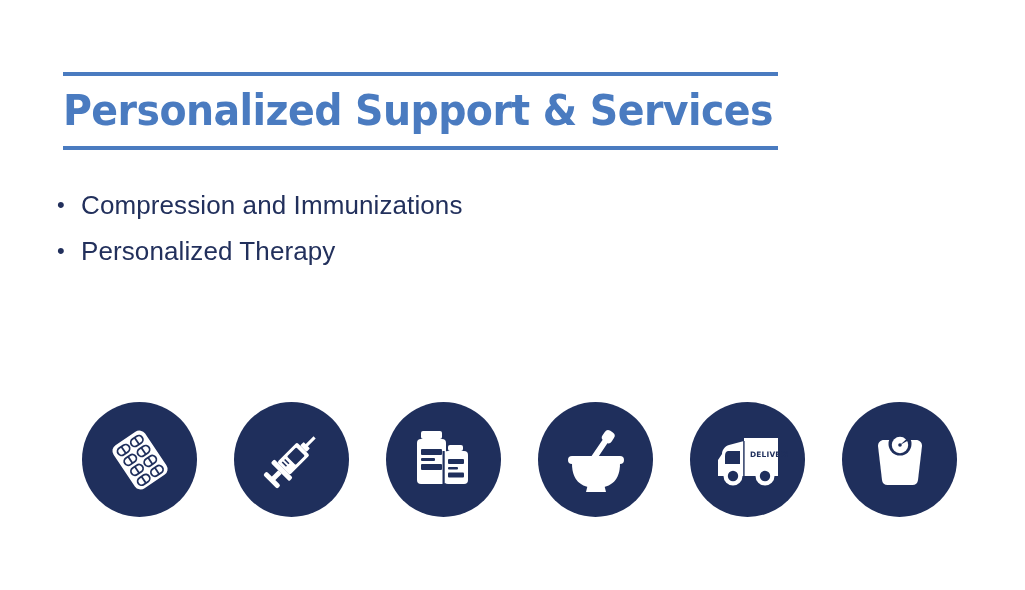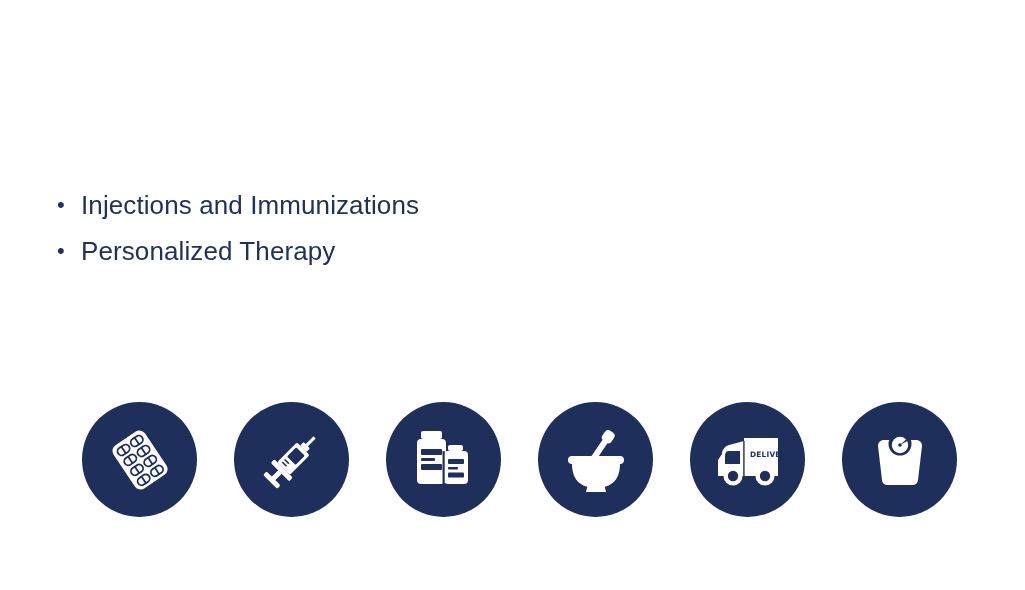--- a/index.html
+++ b/index.html
@@ -101,25 +101,30 @@
   }
   .icon-circle svg {
     display: block;
   }
 </style>
 </head>
 <body>
 
 <div class="slide">
 
+  <div class="title-block">
+    <div class="rule rule-top"></div>
+    <h1 class="page-title">Personalized Support &amp; Services</h1>
+    <div class="rule rule-bottom"></div>
+  </div>
 
   <ul class="bullets">
     <li class="bullet-item">
       <span class="bullet-dot">•</span>
-      <span class="bullet-text">Injections and Immunizations</span>
+      <span class="bullet-text">Compression and Immunizations</span>
     </li>
     <li class="bullet-item">
       <span class="bullet-dot">•</span>
       <span class="bullet-text">Personalized Therapy</span>
     </li>
   </ul>
 
   <div class="icon-row">
 
     <div class="icon-circle">

